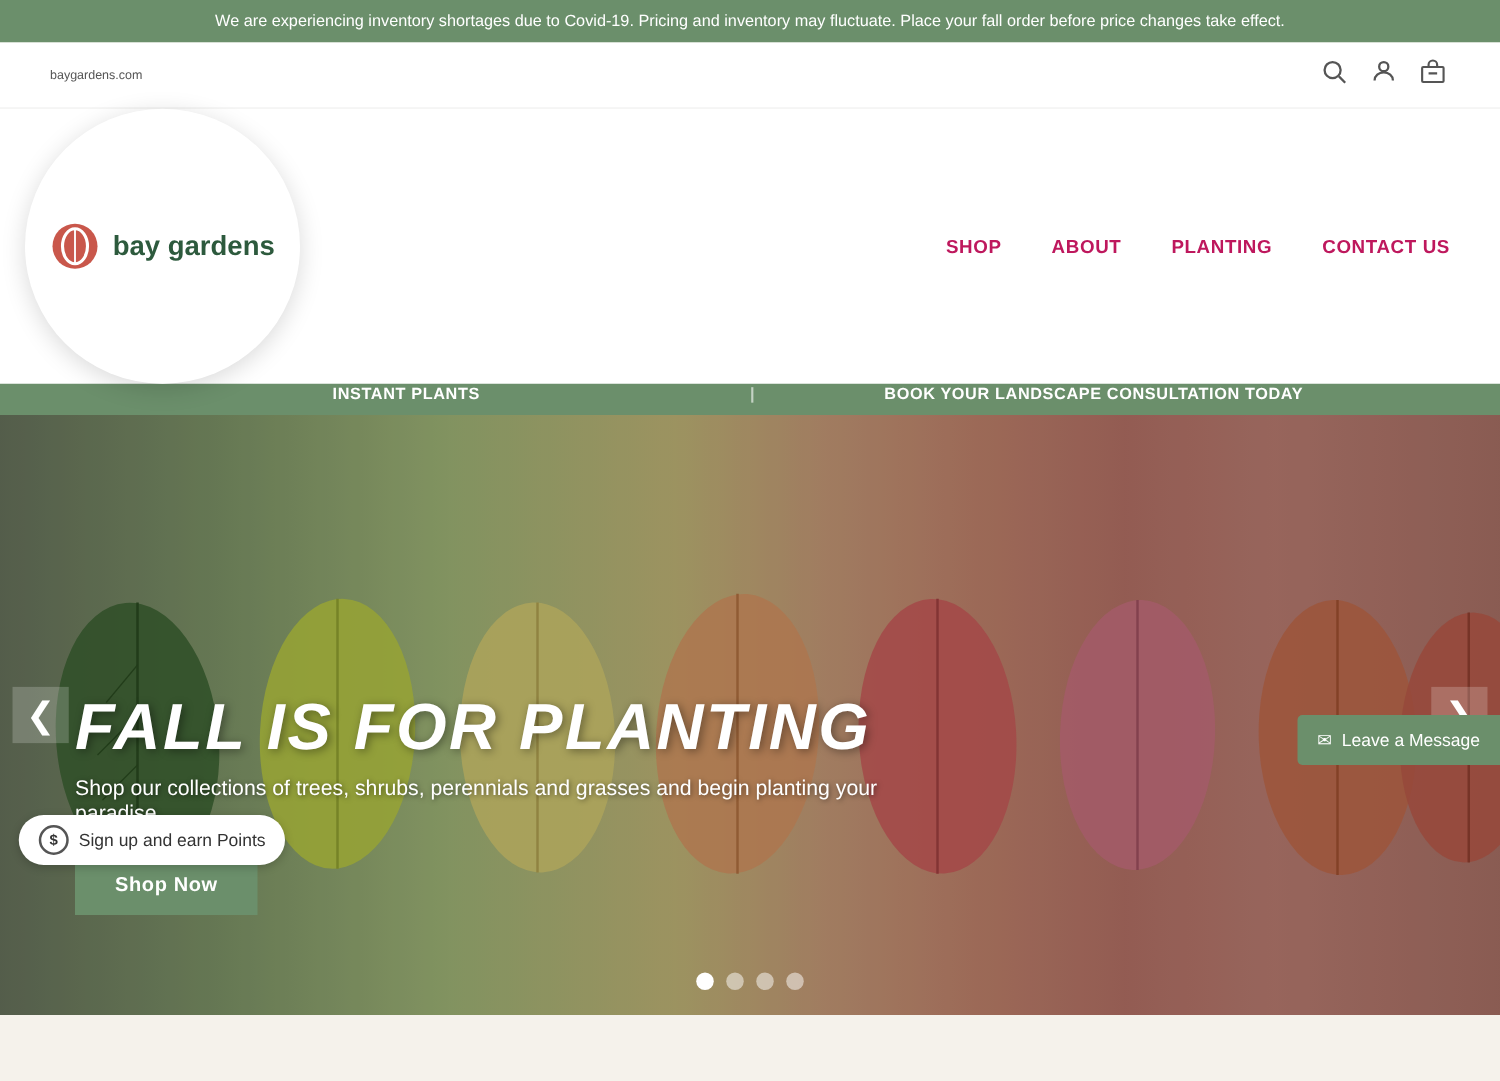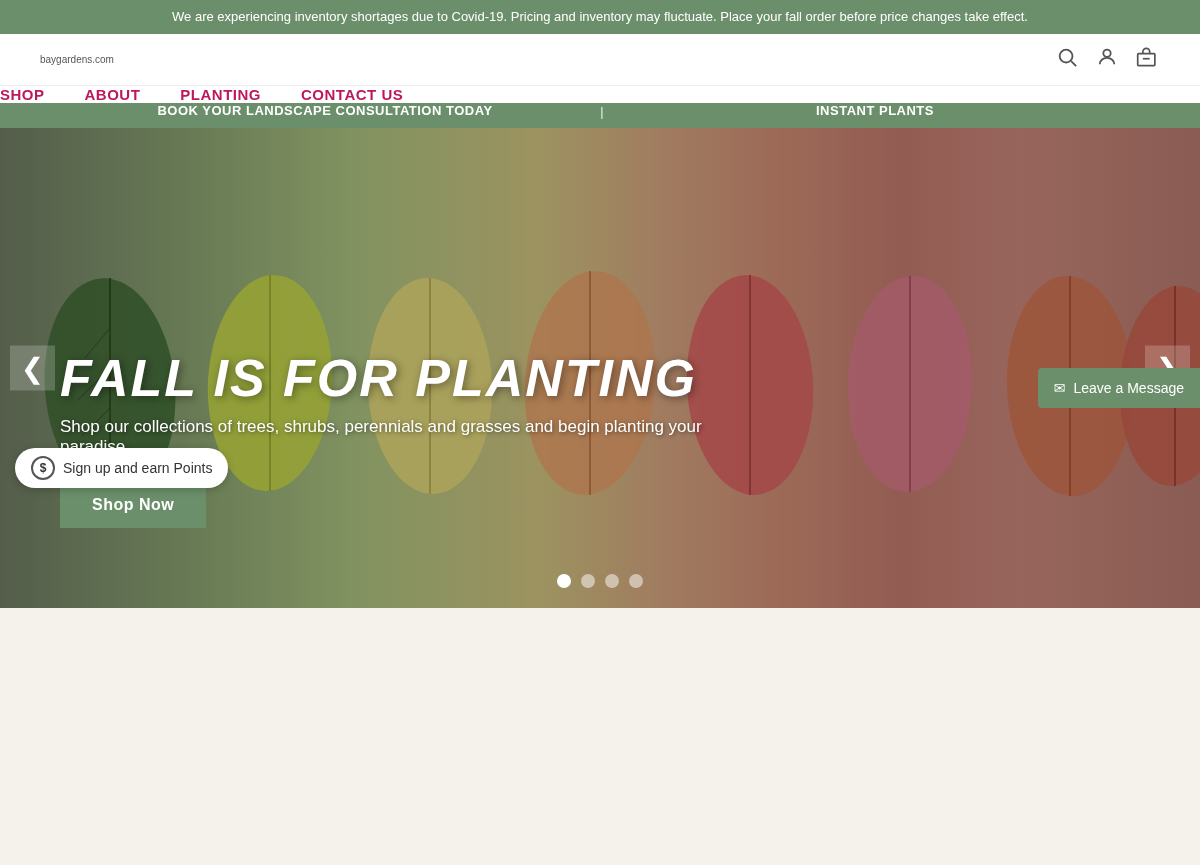--- a/index.html
+++ b/index.html
@@ -304,36 +304,46 @@
         <rect x="2" y="8" width="20" height="14" rx="1"></rect>
         <path d="M8 8V6a4 4 0 018 0v2"></path>
         <line x1="8" y1="14" x2="16" y2="14"></line>
       </svg>
     </span>
   </div>
 </div>
 
 <div class="header-main">
 
+  <div class="logo-circle">
+    <div class="logo-inner">
+      <svg class="logo-icon" viewBox="0 0 40 40" xmlns="http://www.w3.org/2000/svg">
+        <circle cx="20" cy="20" r="18" fill="#c0392b" opacity="0.85"></circle>
+        <ellipse cx="20" cy="20" rx="10" ry="14" fill="none" stroke="white" stroke-width="2.5"></ellipse>
+        <line x1="20" y1="6" x2="20" y2="34" stroke="white" stroke-width="1.5"></line>
+      </svg>
+      <span class="logo-text">bay gardens</span>
+    </div>
+  </div>
 
   <nav class="main-nav">
     <a>SHOP</a>
     <a>ABOUT</a>
     <a>PLANTING</a>
     <a>CONTACT US</a>
   </nav>
 </div>
 
 <div class="banner-bar">
   <div class="banner-bar-inner">
     <div class="banner-item">
-      <span>BOOK YOUR LANDSCAPE CONSULTATION TODAY</span>
+      <span>INSTANT PLANTS</span>
     </div>
     <div class="banner-item">
-      <span>INSTANT PLANTS</span>
+      <span>BOOK YOUR LANDSCAPE CONSULTATION TODAY</span>
     </div>
   </div>
 </div>
 
 <div class="hero-slider">
 
   <svg class="hero-leaves-svg" viewBox="0 0 1200 480" preserveAspectRatio="xMidYMid slice">
 
     <defs>
       <linearGradient id="bg" x1="0" y1="0" x2="1" y2="0">

